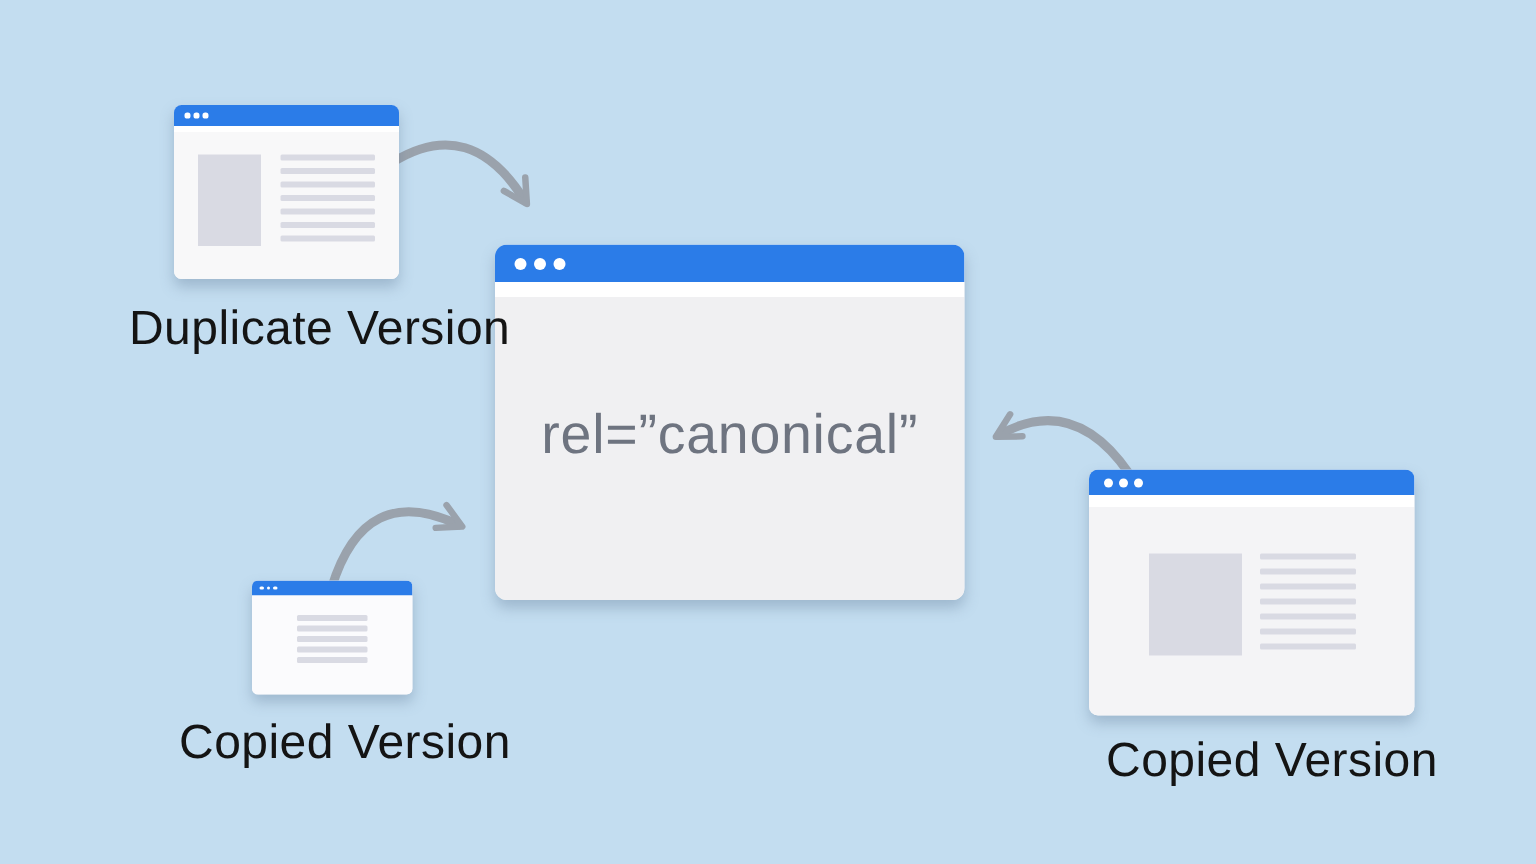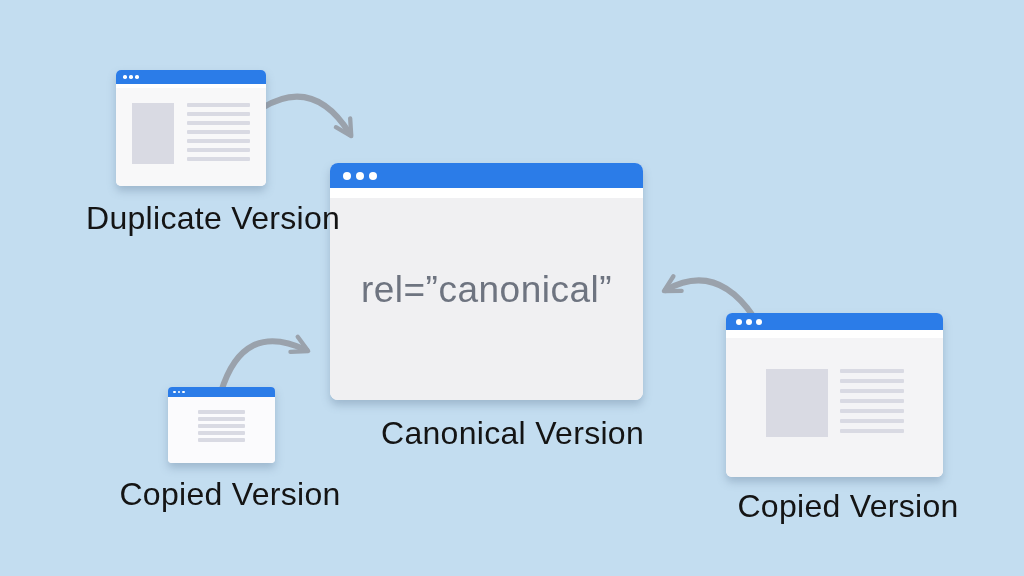--- a/index.html
+++ b/index.html
@@ -177,17 +177,16 @@
           <div class="ph-line"></div>
           <div class="ph-line"></div>
           <div class="ph-line"></div>
           <div class="ph-line"></div>
           <div class="ph-line"></div>
       </div>
     </div>
   </div>
 
   <div class="label" id="label-duplicate">Duplicate Version</div>
-  <div class="label" id="label-canonical">Canonical Version</div>
   <div class="label" id="label-copied-left">Copied Version</div>
   <div class="label" id="label-copied-right">Copied Version</div>
 
 </div>
 
 </body></html>

